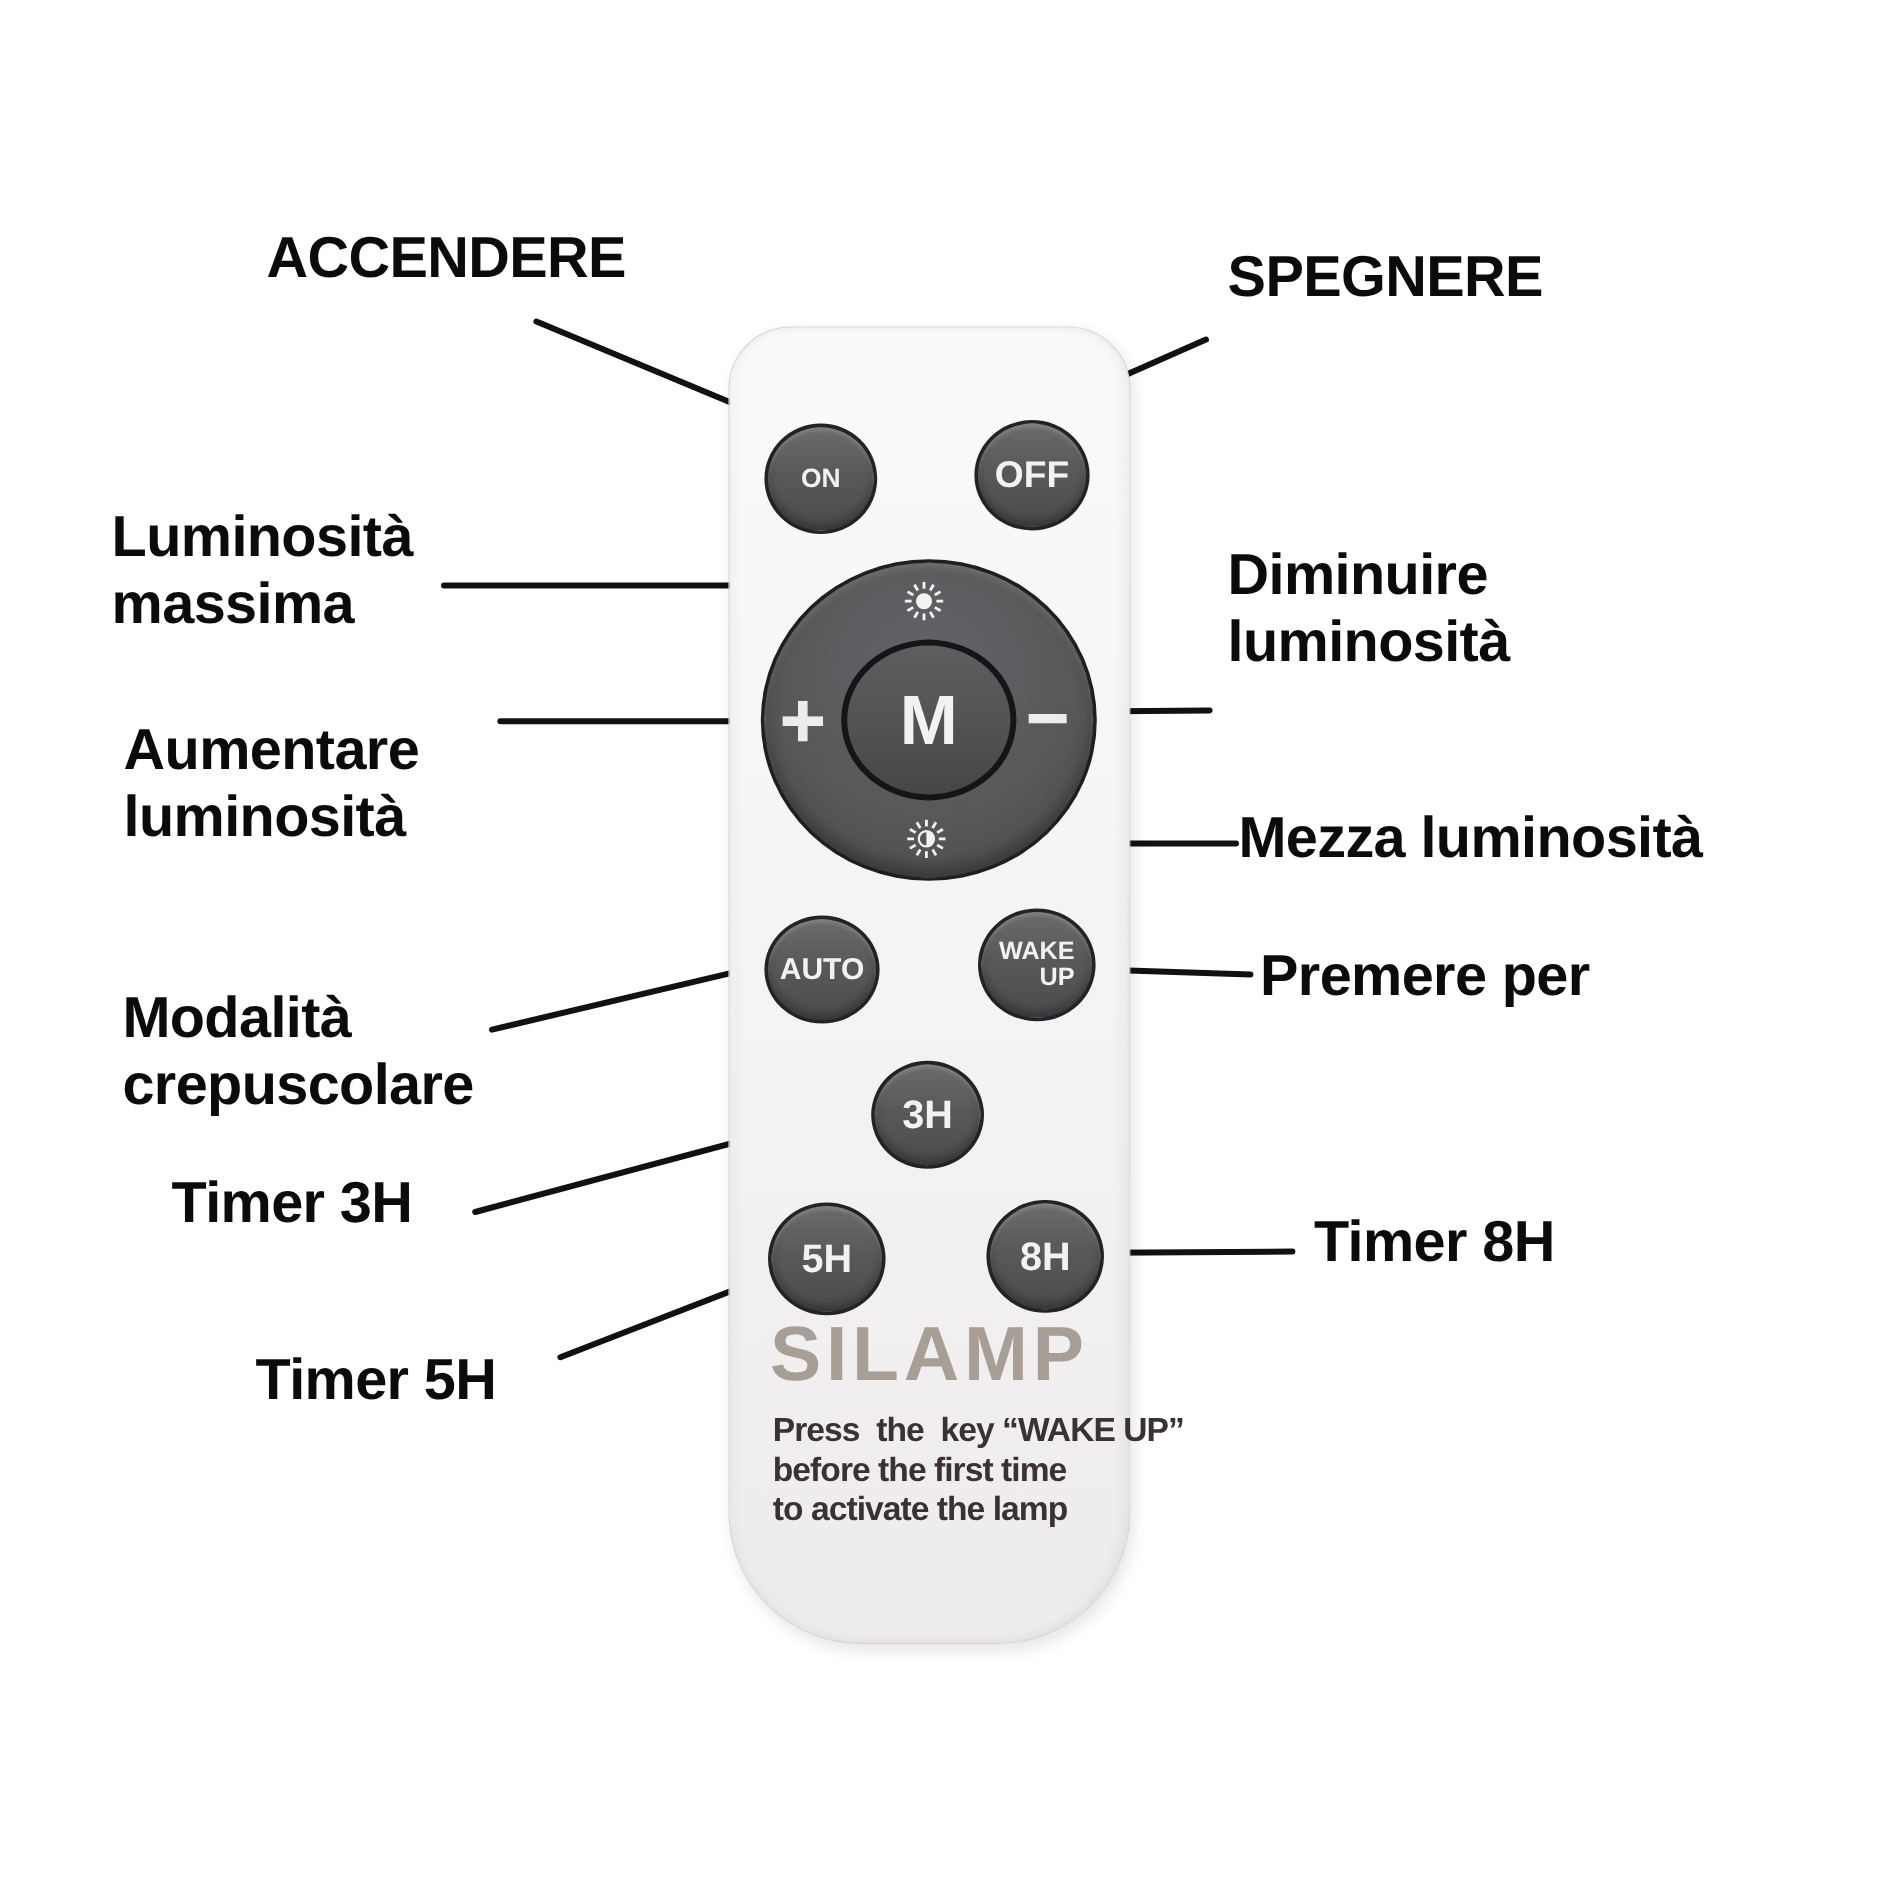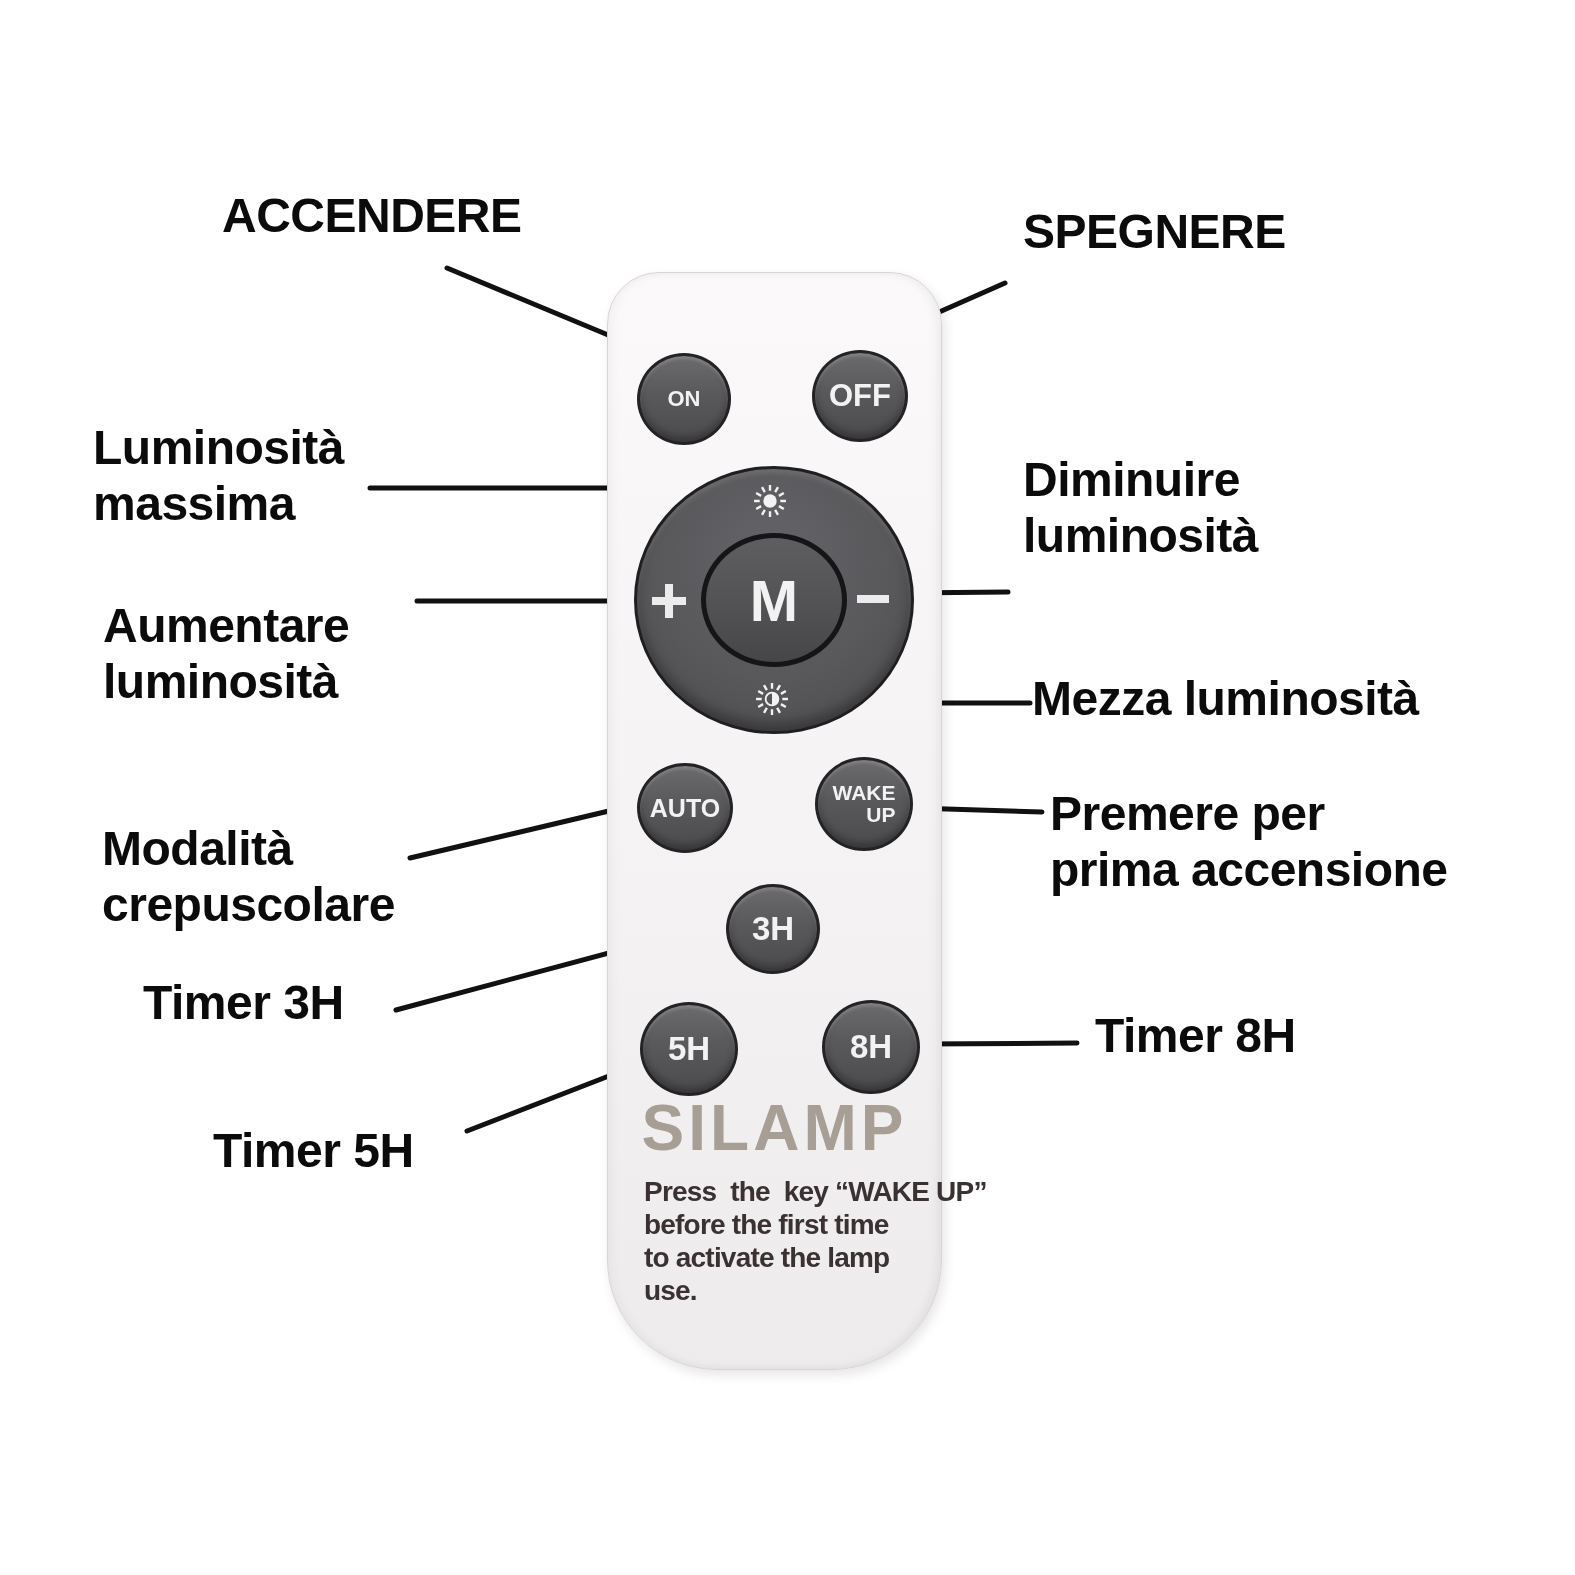--- a/index.html
+++ b/index.html
@@ -163,21 +163,20 @@
     <button class="key key-3h">3H</button>
     <button class="key key-5h">5H</button>
     <button class="key key-8h">8H</button>
 
     <div class="brand">SILAMP</div>
 
     <div class="note">
       <div>Press  the  key “WAKE UP”</div>
       <div>before the first time</div>
       <div>to activate the lamp</div>
-      <div>use.</div>
     </div>
   </div>
 
   <div class="lbl" style="left:222px;top:188px;">ACCENDERE</div>
   <div class="lbl" style="left:1023px;top:204px;">SPEGNERE</div>
 
   <div class="lbl" style="left:93px;top:420px;">
     <span>Luminosità</span><br>
     <span>massima</span>
   </div>
@@ -194,20 +193,19 @@
 
   <div class="lbl" style="left:1032px;top:671px;">Mezza luminosità</div>
 
   <div class="lbl" style="left:102px;top:821px;">
     <span>Modalità</span><br>
     <span>crepuscolare</span>
   </div>
 
   <div class="lbl" style="left:1050px;top:786px;">
     <span>Premere per</span><br>
-    <span>prima accensione</span>
   </div>
 
   <div class="lbl" style="left:143px;top:975px;">Timer 3H</div>
   <div class="lbl" style="left:1095px;top:1008px;">Timer 8H</div>
   <div class="lbl" style="left:213px;top:1123px;text-align:center;">Timer 5H</div>
 
 </div>
 
 </body></html>

